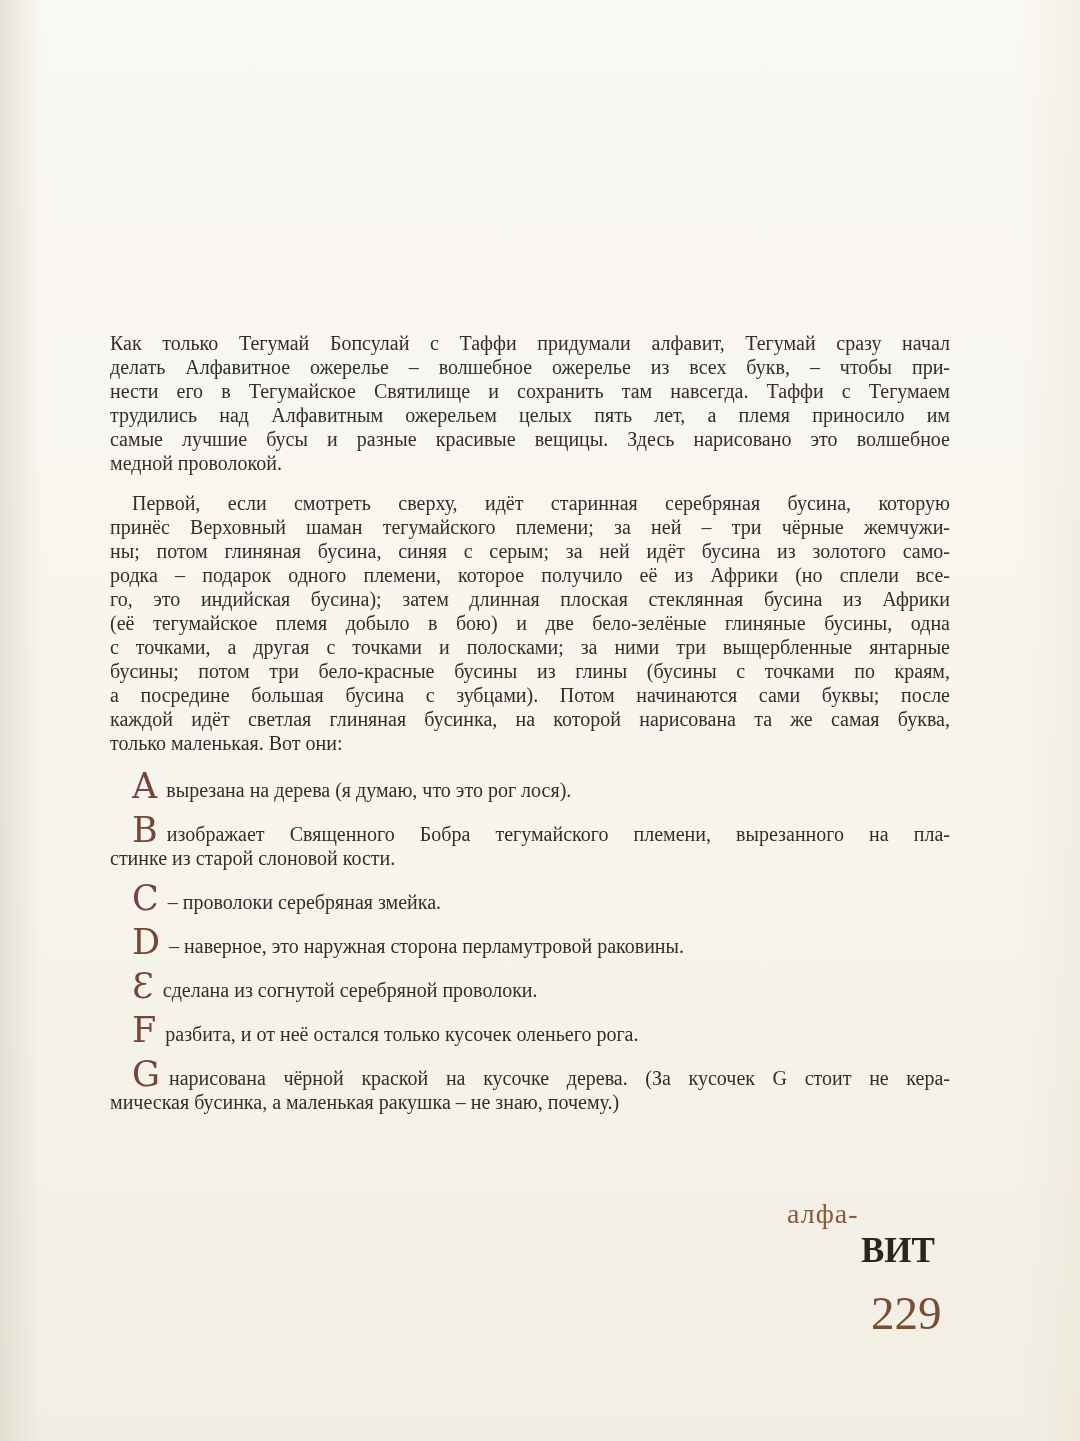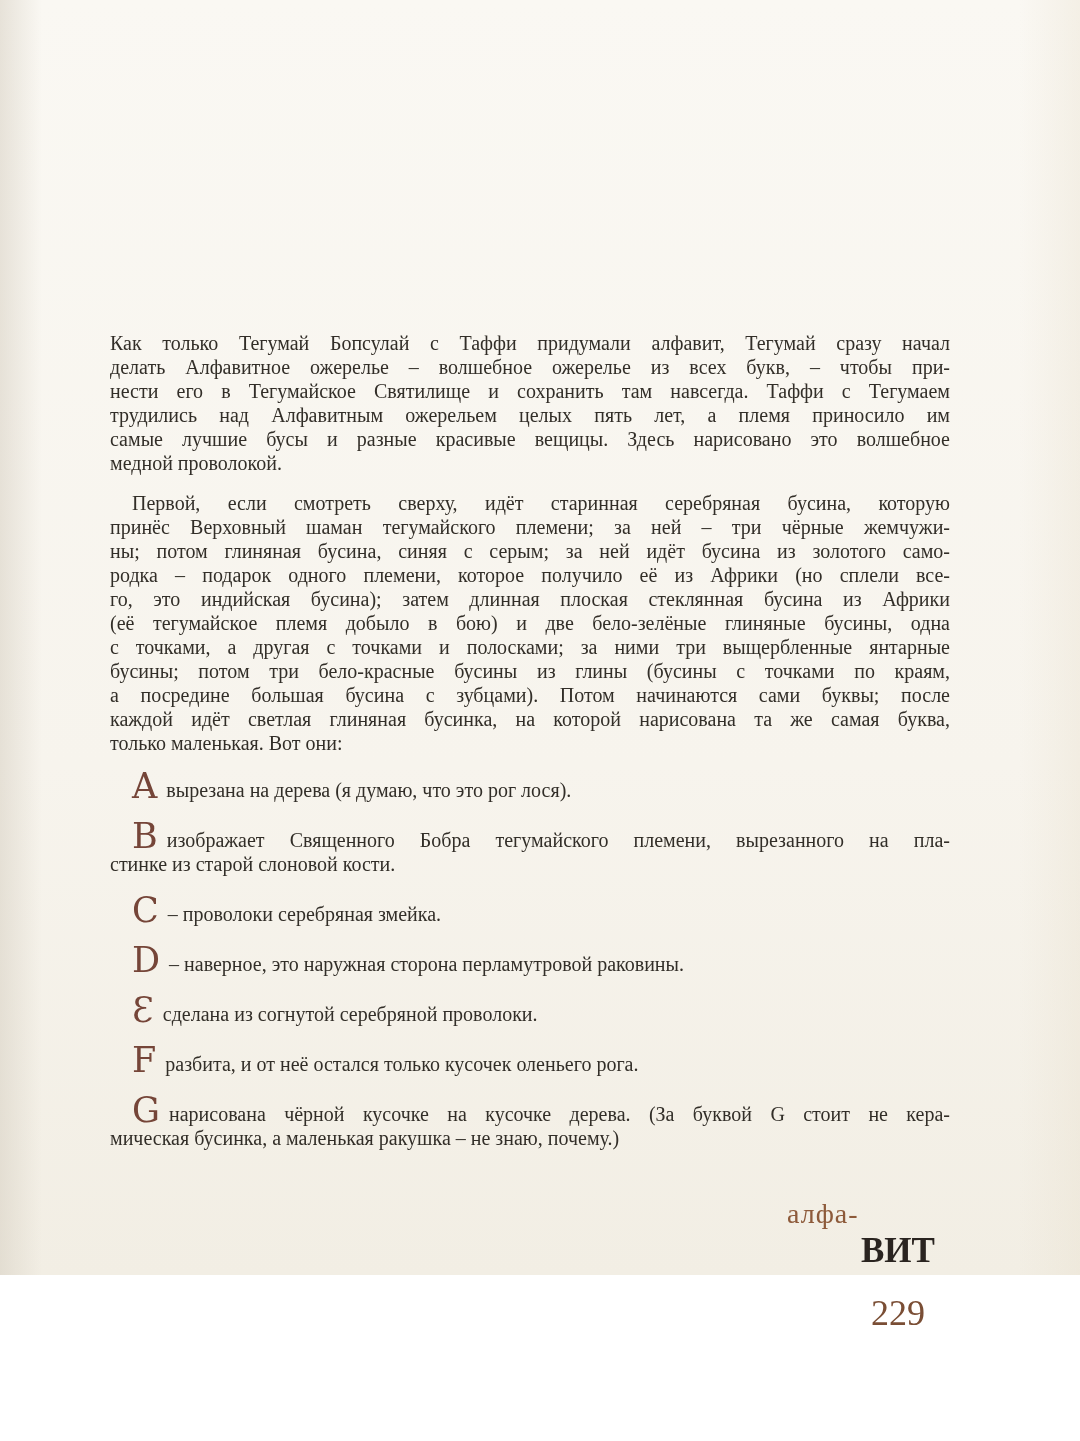--- a/index.html
+++ b/index.html
@@ -3,59 +3,59 @@
 <meta charset="utf-8">
 <style>
   html, body { margin: 0; padding: 0; }
   body {
     width: 1080px; height: 1441px;
     font-family: "Liberation Serif", "DejaVu Serif", serif;
     overflow: hidden;
   }
   .page {
     position: relative;
-    width: 1080px; height: 1275px;
+    width: 1080px; height: 1441px;
     background:
       linear-gradient(90deg, rgba(215,208,195,0.55) 0px, rgba(246,243,236,0) 42px),
       linear-gradient(270deg, rgba(232,223,205,0.35) 0px, rgba(246,243,236,0) 60px),
       linear-gradient(180deg, rgba(250,248,243,1) 0%, rgba(247,244,237,1) 60%, rgba(242,238,228,1) 100%);
     color: #2f2b26;
   }
   .content {
     position: absolute;
     left: 110px; top: 331px; width: 840px;
     font-size: 20px; line-height: 24px;
     color: #322e28;
   }
   .line { white-space: nowrap; }
   .line.j { white-space: normal; text-align: justify; text-align-last: justify; }
   .line.indent { padding-left: 22px; }
   .para2 { margin-top: 16px; }
-  .items .item { margin-top: 22px; }
+  .items .item { margin-top: 16px; }
   .items .item:first-child { margin-top: 19px; }
   .item .first { padding-left: 22px; }
   .letter {
     font-family: "DejaVu Serif", "DejaVu Sans", "Liberation Serif", serif;
     font-size: 35px; line-height: 24px;
     color: #754538;
     margin-right: 9px;
     vertical-align: -1px;
   }
   .footer-alfa {
     position: absolute; left: 787px; top: 1196px;
     font-size: 28px; line-height: 36px; color: #8d5a3a;
     letter-spacing: 1px;
   }
   .footer-vit {
     position: absolute; left: 861px; top: 1228px;
     font-size: 35px; line-height: 45px; font-weight: 700; color: #2a2420;
   }
   .page-number {
     position: absolute; left: 871px; top: 1292px;
-    font-size: 36px; line-height: 42px; color: #7a4e35;
+    font-size: 47px; line-height: 42px; color: #7a4e35;
   }
 </style>
 </head>
 <body>
 
 <div class="page">
 
   <div class="content">
 
     <div class="para">
@@ -102,21 +102,21 @@
 
       <div class="item">
         <div class="line first"><span class="letter">Ɛ</span><span>сделана из согнутой серебряной проволоки.</span></div>
       </div>
 
       <div class="item">
         <div class="line first"><span class="letter">F</span><span>разбита, и от неё остался только кусочек оленьего рога.</span></div>
       </div>
 
       <div class="item">
-        <div class="line j first"><span class="letter">G</span><span>нарисована чёрной кусочке на кусочке дерева. (За буквой G стоит не кера-</span></div>
+        <div class="line j first"><span class="letter">G</span><span>нарисована чёрной краской на кусочке дерева. (За кусочек G стоит не кера-</span></div>
         <div class="line">мическая бусинка, а маленькая ракушка – не знаю, почему.)</div>
       </div>
 
     </div>
   </div>
 
   <div class="footer-alfa">алфа-</div>
   <div class="footer-vit">ВИТ</div>
   <div class="page-number">229</div>
 

